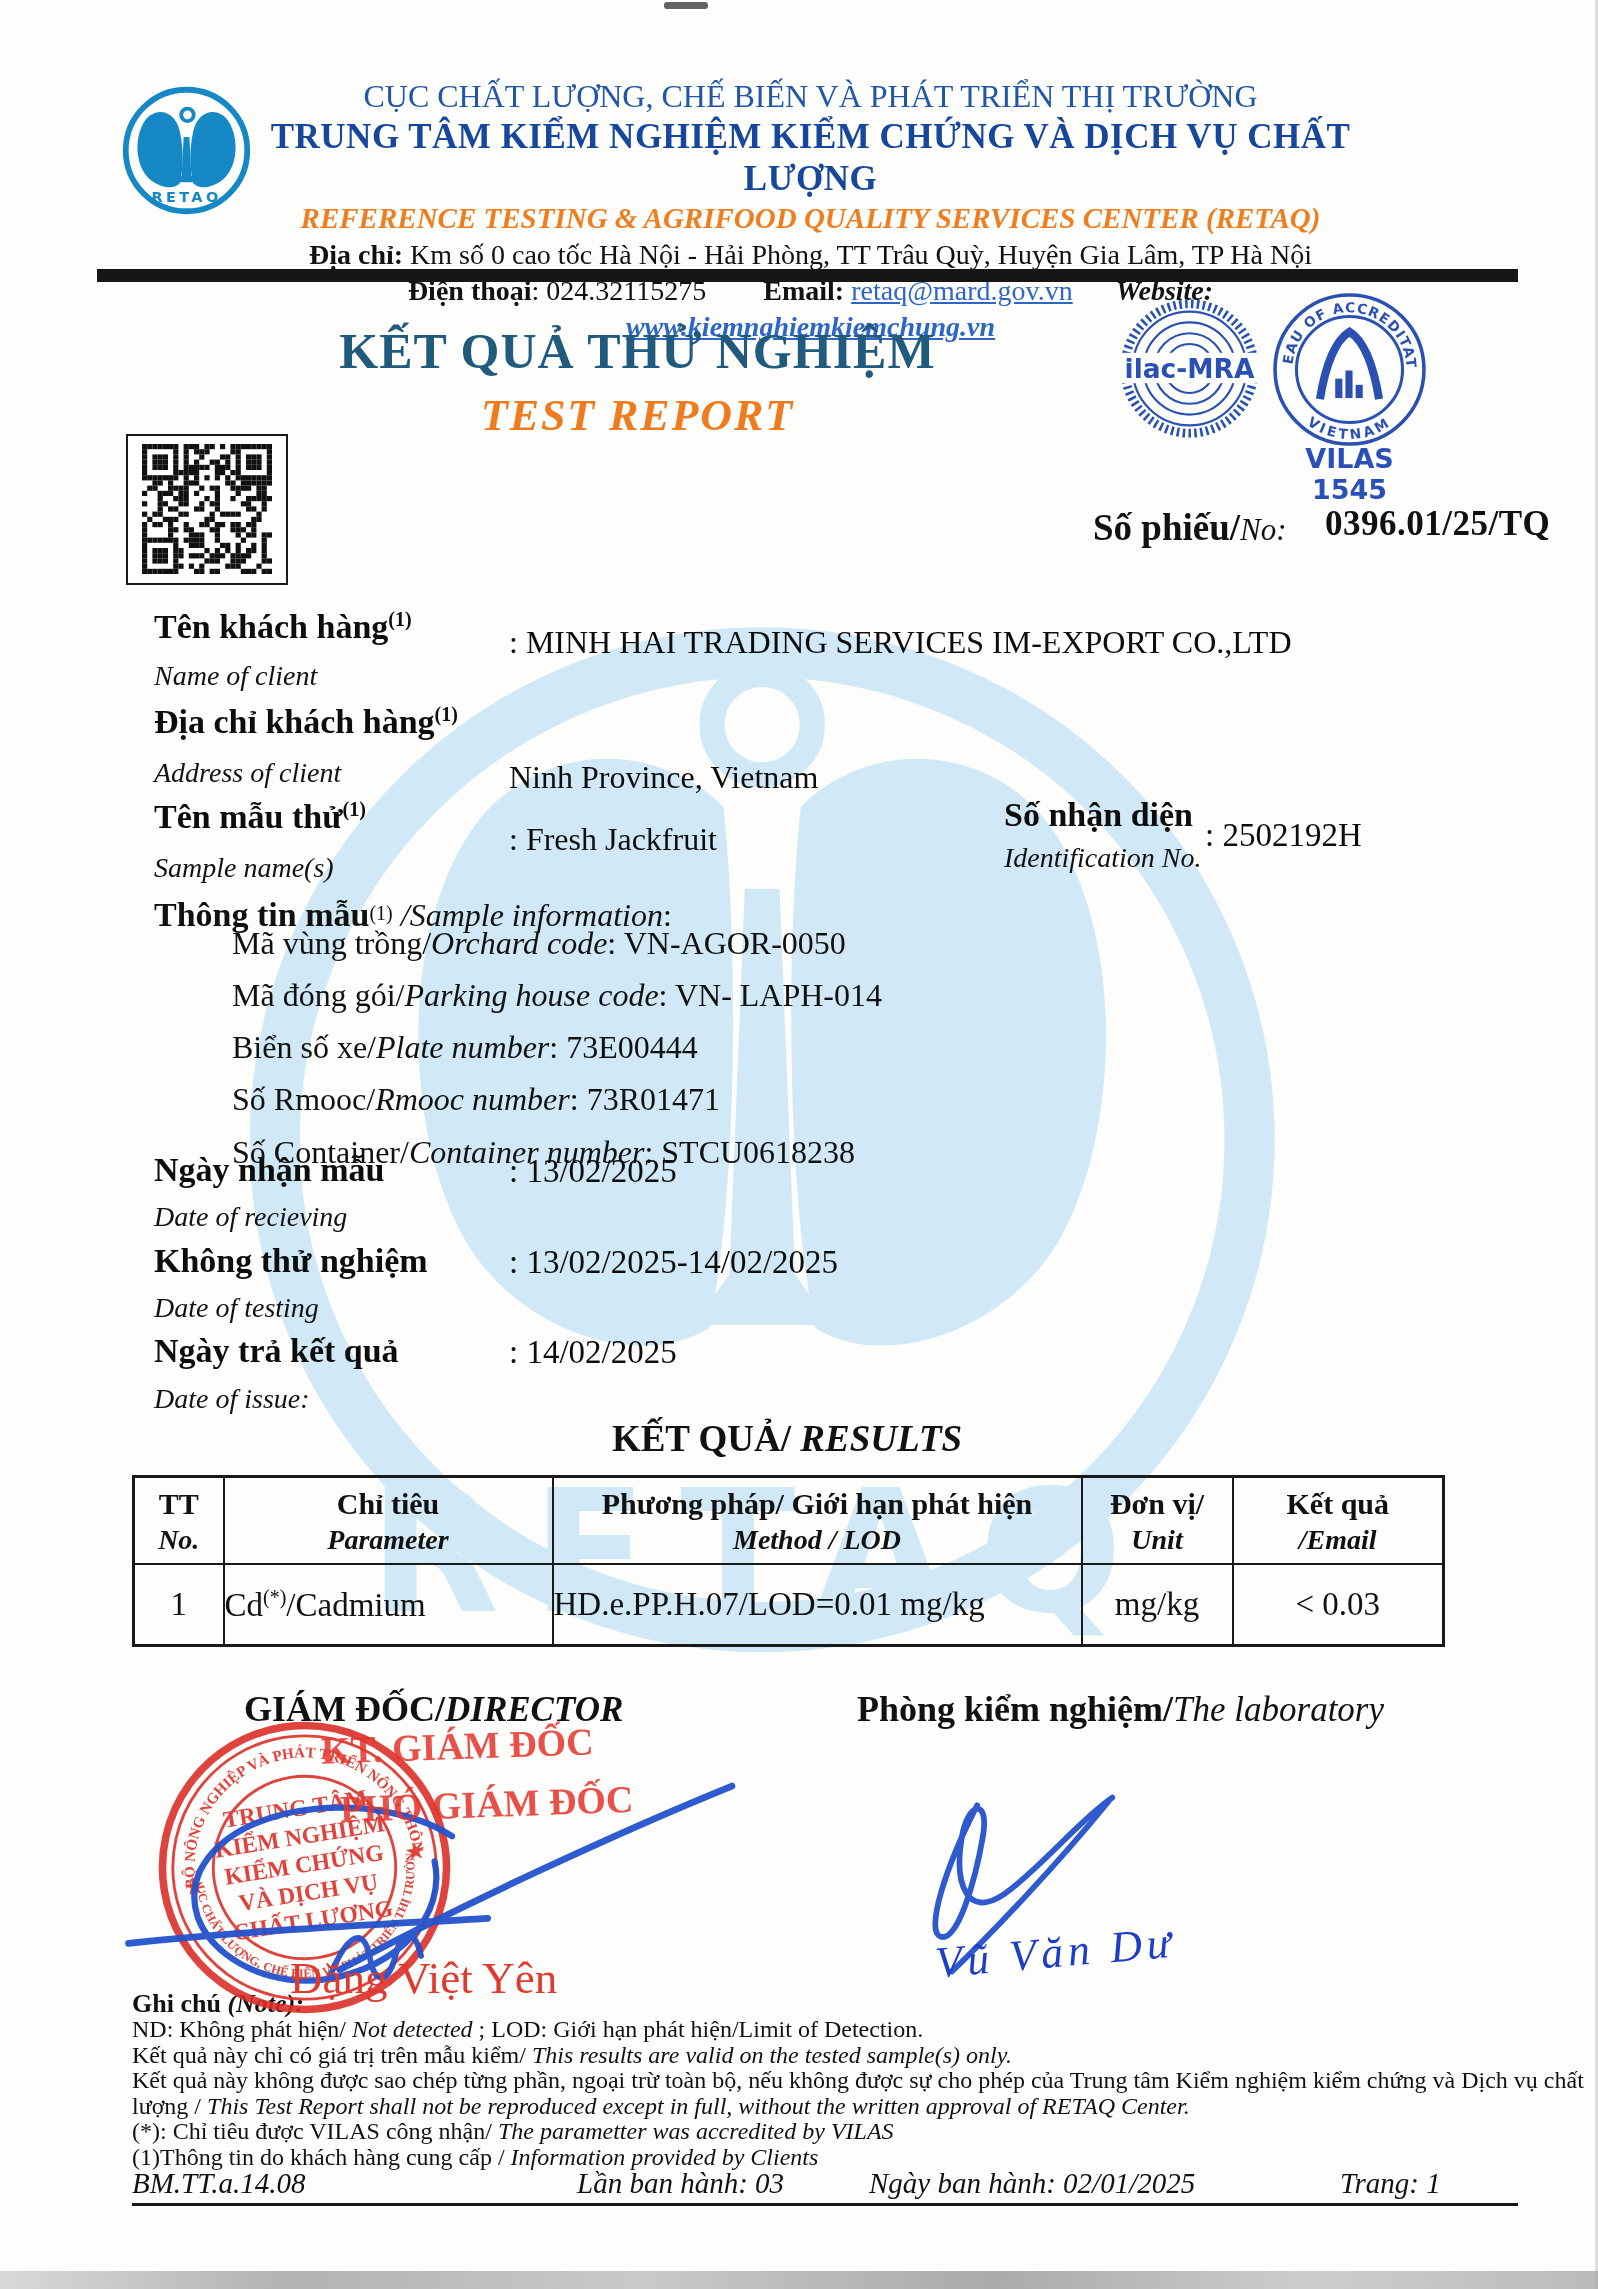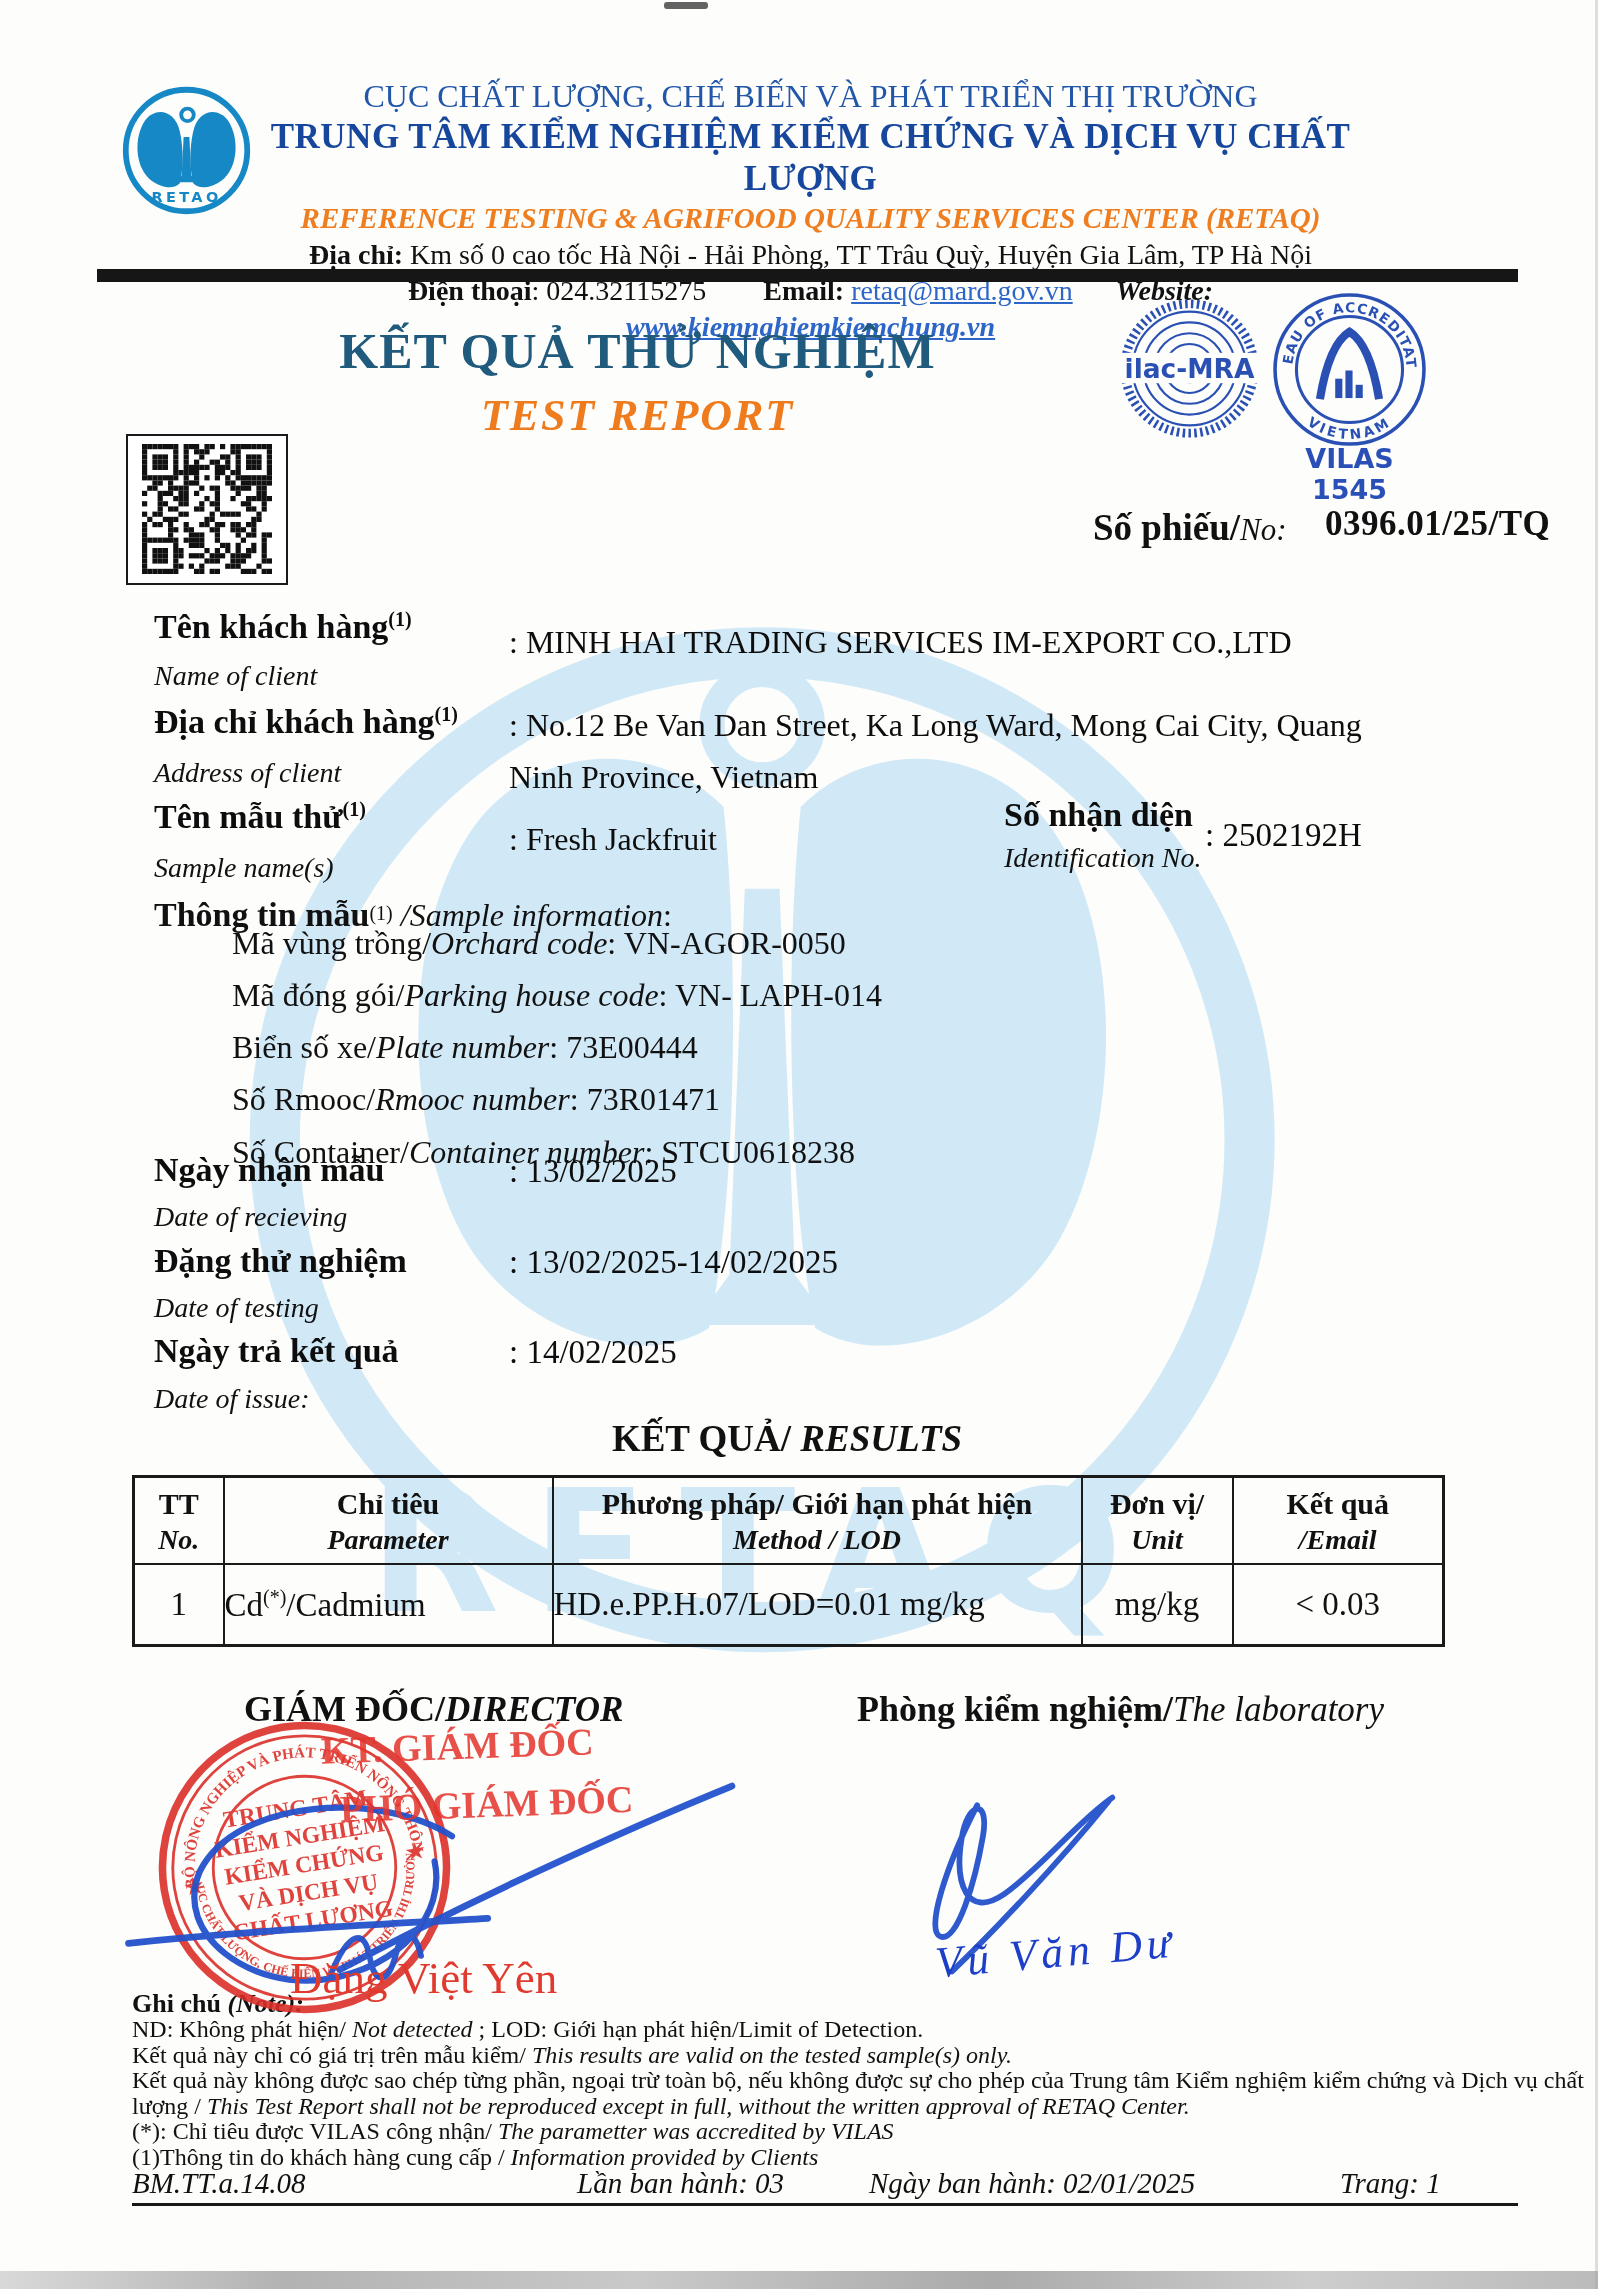--- a/index.html
+++ b/index.html
@@ -485,21 +485,20 @@
   <div class="abs z1 lbl" style="left:154px;top:608px;">
     <span>Tên khách hàng</span><sup>(1)</sup>
   </div>
   <div class="abs z1 en" style="left:154px;top:660px;">Name of client</div>
   <div class="abs z1 val" style="left:509px;top:624px;">: MINH HAI TRADING SERVICES IM-EXPORT CO.,LTD</div>
 
   <div class="abs z1 lbl" style="left:154px;top:703px;">
     <span>Địa chỉ khách hàng</span><sup>(1)</sup>
   </div>
   <div class="abs z1 en" style="left:154px;top:757px;">Address of client</div>
-  <div class="abs z1 val" style="left:509px;top:707px;">: No.12 Be Van Dan Street, Ka Long Ward, Mong Cai City, Quang</div>
   <div class="abs z1 val" style="left:509px;top:759px;">Ninh Province, Vietnam</div>
 
   <div class="abs z1 lbl" style="left:154px;top:798px;">
     <span>Tên mẫu thử</span><sup>(1)</sup>
   </div>
   <div class="abs z1 en" style="left:154px;top:852px;">Sample name(s)</div>
   <div class="abs z1 val" style="left:509px;top:821px;">: Fresh Jackfruit</div>
   <div class="abs z1 lbl" style="left:1004px;top:796px;">Số nhận diện</div>
   <div class="abs z1 en" style="left:1004px;top:842px;">Identification No.</div>
   <div class="abs z1 val" style="left:1205px;top:817px;font-size:33px;">: 2502192H</div>
@@ -512,21 +511,21 @@
       <div class="abs z1 sline" style="left: 232px; top: 977px; white-space: nowrap;"><span>Mã đóng gói/</span><span class="i">Parking house code</span><span>: VN- LAPH-014</span></div>
       <div class="abs z1 sline" style="left: 232px; top: 1029px; white-space: nowrap;"><span>Biển số xe/</span><span class="i">Plate number</span><span>: 73E00444</span></div>
       <div class="abs z1 sline" style="left: 232px; top: 1081px; white-space: nowrap;"><span>Số Rmooc/</span><span class="i">Rmooc number</span><span>: 73R01471</span></div>
       <div class="abs z1 sline" style="left: 232px; top: 1134px; white-space: nowrap;"><span>Số Container/</span><span class="i">Container number</span><span>: STCU0618238</span></div>
     </div>
 
   <div id="date-rows">
       <div class="abs z1 lbl" style="left: 154px; top: 1151px;">Ngày nhận mẫu</div>
       <div class="abs z1 en" style="left: 154px; top: 1201px;">Date of recieving</div>
       <div class="abs z1 val" style="left: 509px; top: 1153px; font-size: 33px;">: 13/02/2025</div>
-      <div class="abs z1 lbl" style="left: 154px; top: 1242px;">Đặng thử nghiệm</div>
+      <div class="abs z1 lbl" style="left: 154px; top: 1242px;">Không thử nghiệm</div>
       <div class="abs z1 en" style="left: 154px; top: 1292px;">Date of testing</div>
       <div class="abs z1 val" style="left: 509px; top: 1244px; font-size: 33px;">: 13/02/2025-14/02/2025</div>
       <div class="abs z1 lbl" style="left: 154px; top: 1332px;">Ngày trả kết quả</div>
       <div class="abs z1 en" style="left: 154px; top: 1383px;">Date of issue:</div>
       <div class="abs z1 val" style="left: 509px; top: 1334px; font-size: 33px;">: 14/02/2025</div>
     </div>
 
   <div class="abs z1 ctr" style="left:132px;top:1417px;width:1310px;white-space:nowrap;">
     <span class="b" style="font-size:37px;">KẾT QUẢ/</span><span class="bi" style="font-size:37px;"> RESULTS</span>
   </div>

